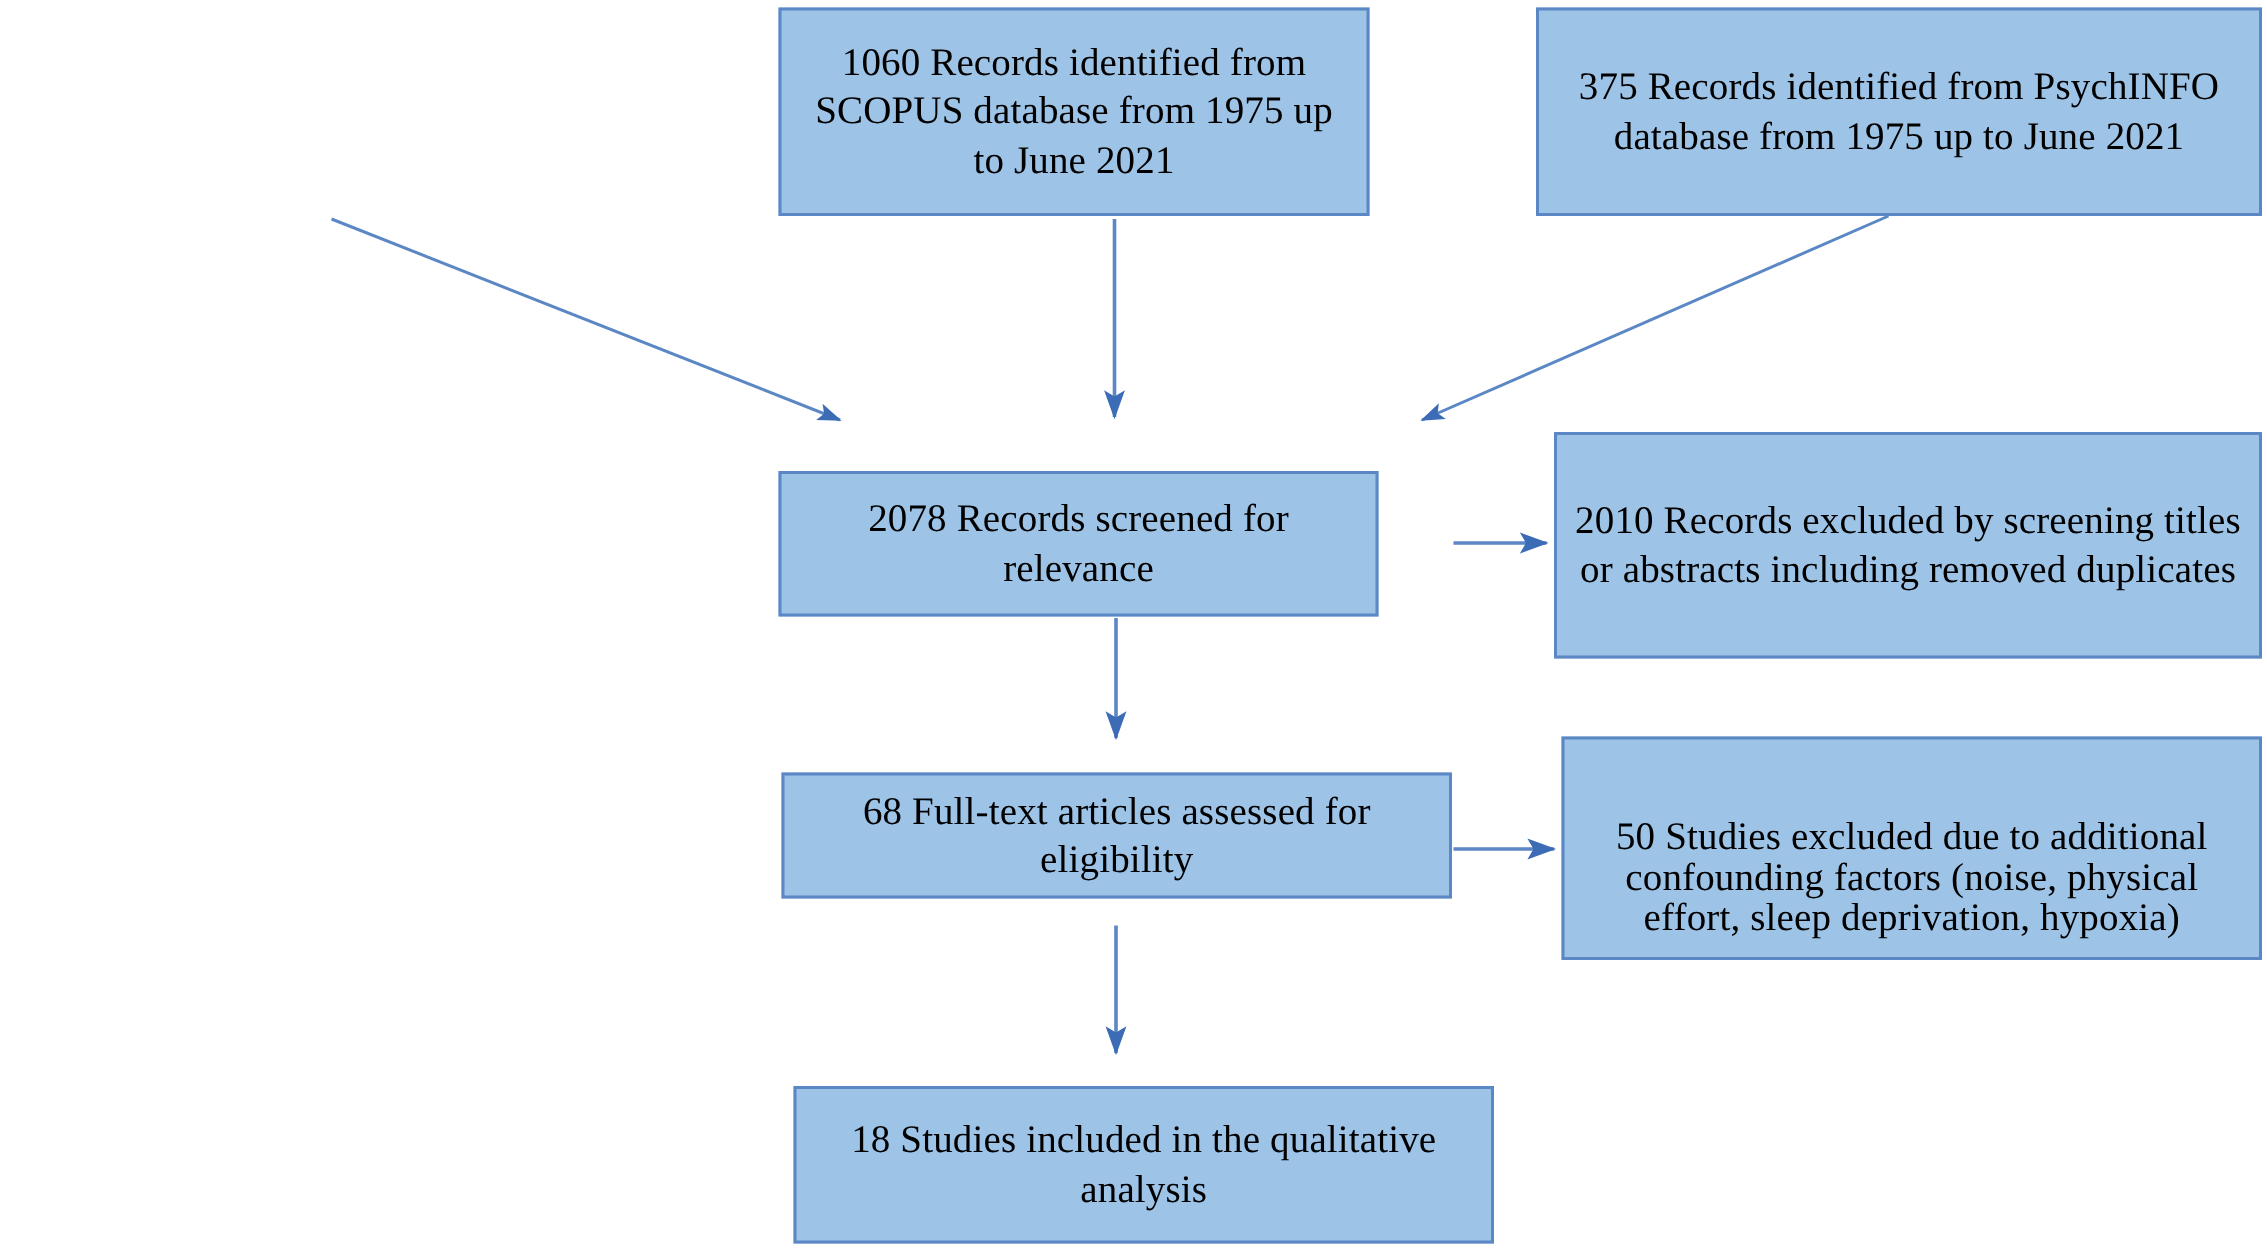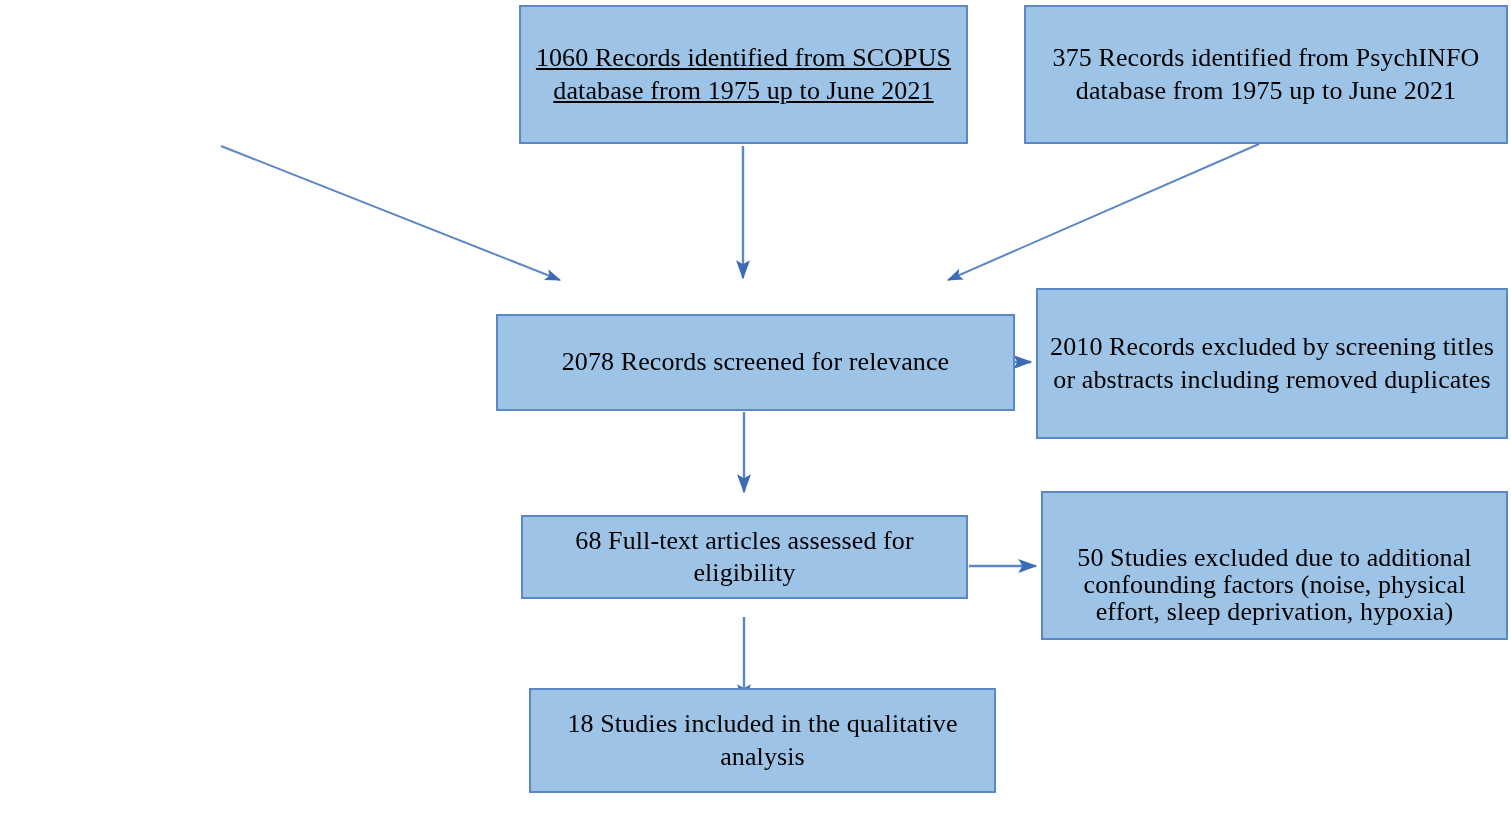--- a/index.html
+++ b/index.html
@@ -47,27 +47,27 @@
     letter-spacing: 0.1px;
     white-space: pre-line;
   }
   .node-text.tight {
     line-height: 1.03;
     margin-top: 40px;
   }
 
   
   #node-medline  { left: 7px;    top: 5px;   width: 435px; height: 139px; }
-  #node-scopus   { left: 519px;  top: 5px;   width: 449px; height: 139px; text-decoration: underline; }
+  #node-scopus   { left: 519px;  top: 5px;   width: 394px; height: 139px; }
   #node-psychinfo{ left: 1024px; top: 5px;   width: 484px; height: 139px; }
 
   
-  #node-screened    { left: 496px;  top: 314px; width: 519px; height: 97px; }
+  #node-screened    { left: 519px;  top: 314px; width: 400px; height: 97px; }
   #node-fulltext    { left: 521px;  top: 515px; width: 447px; height: 84px; }
-  #node-included    { left: 529px;  top: 688px; width: 467px; height: 105px; }
+  #node-included    { left: 529px;  top: 724px; width: 467px; height: 105px; }
 
   
   #node-excluded-screening { left: 1036px; top: 288px; width: 472px; height: 151px; justify-content: center; }
   #node-excluded-studies   { left: 1041px; top: 491px; width: 467px; height: 149px; }
 </style>
 </head>
 <body>
 
 <div id="diagram-root">
 

